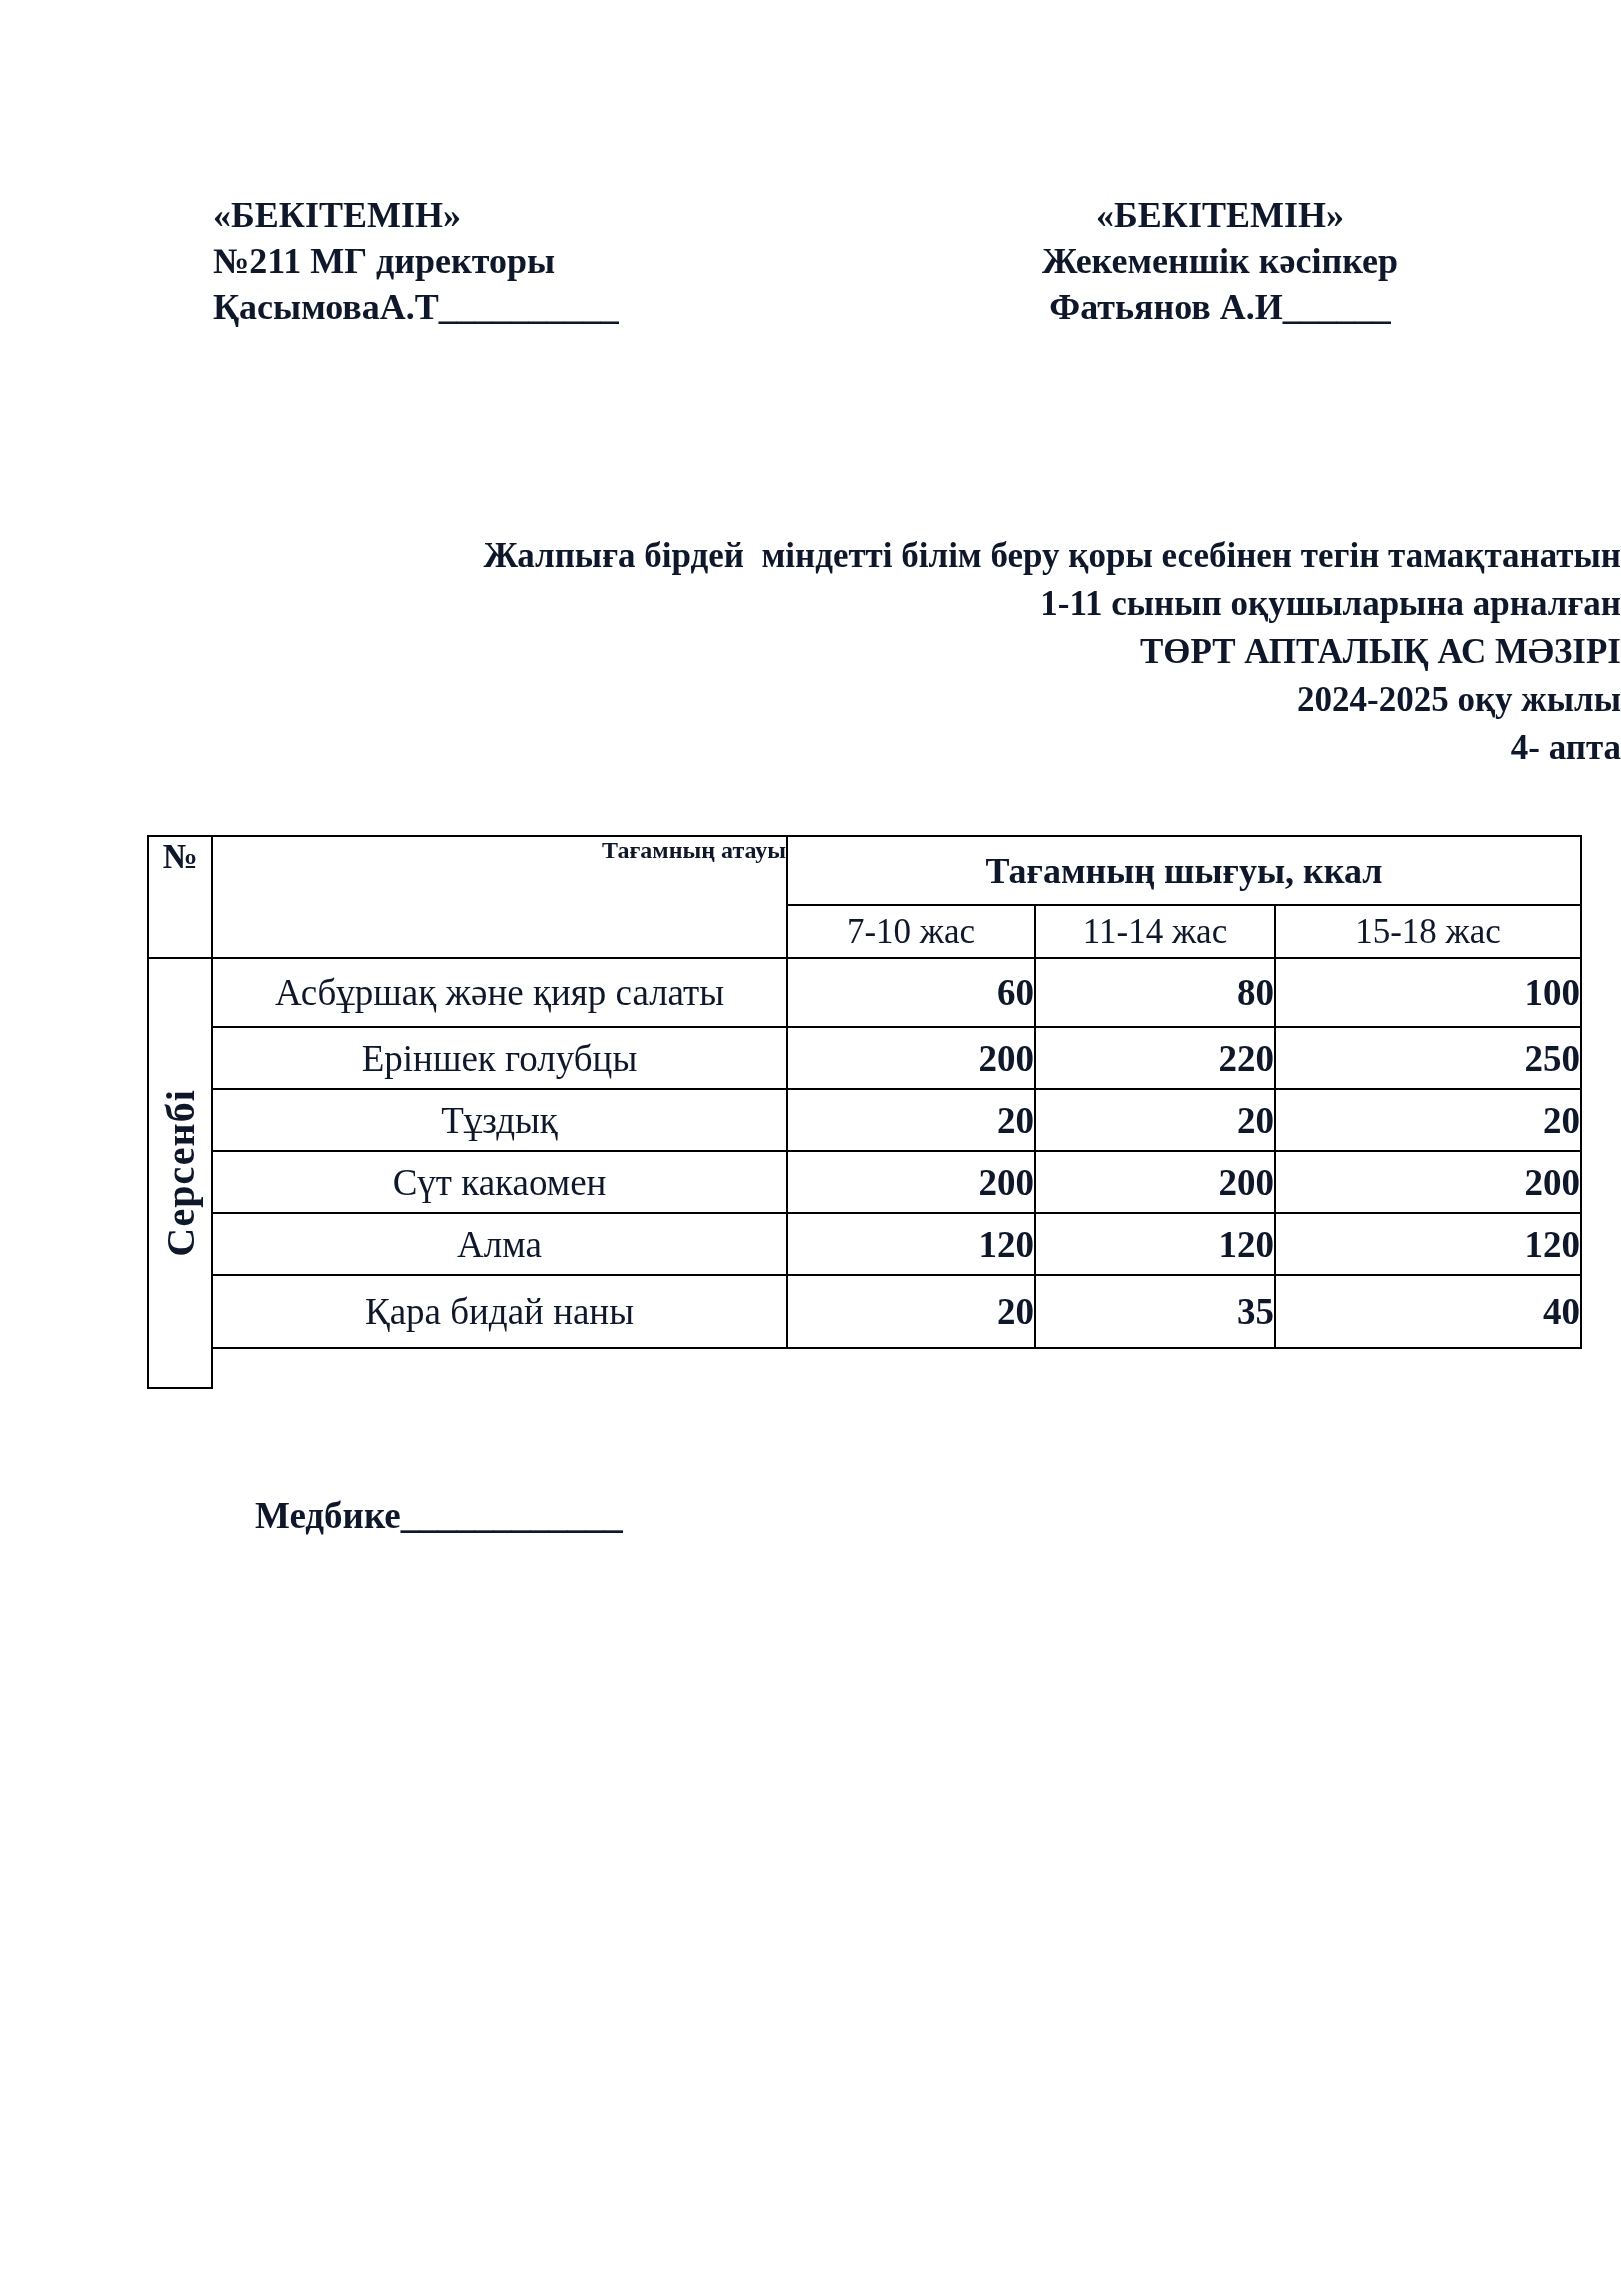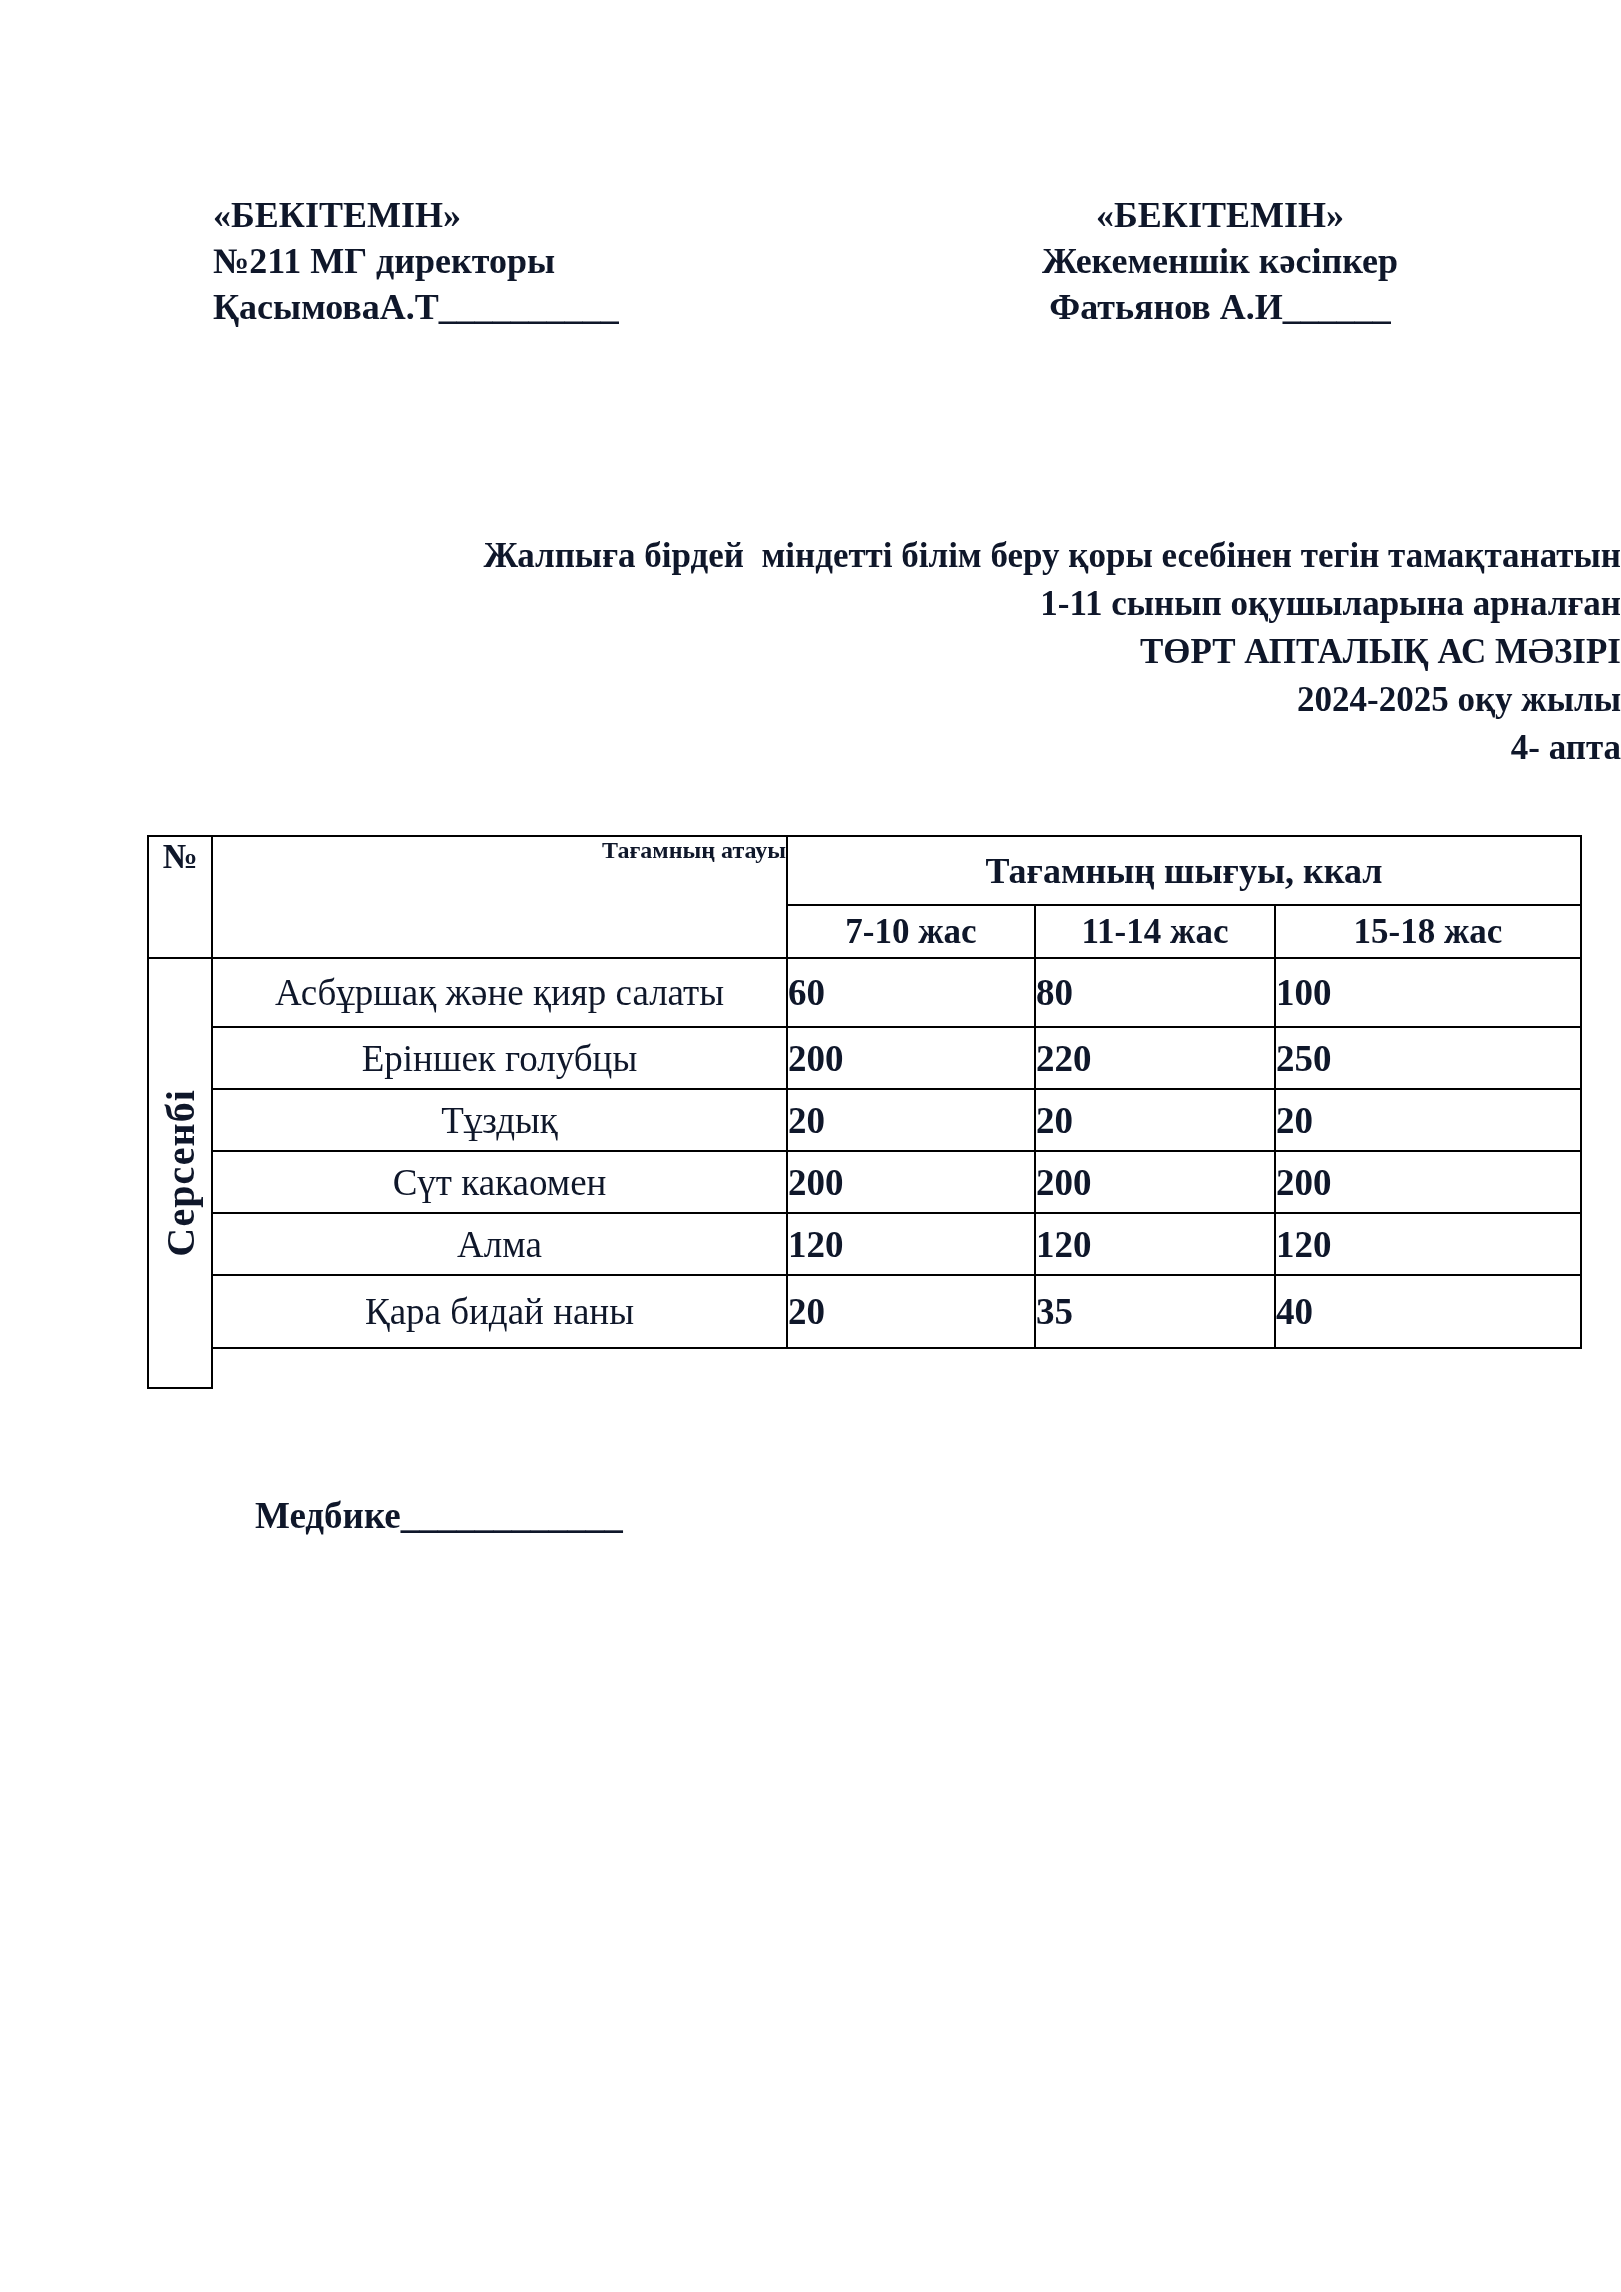--- a/index.html
+++ b/index.html
@@ -73,21 +73,21 @@
     height: 67px;
     text-align: center;
     vertical-align: middle;
     font-weight: bold;
     font-size: 36px;
   }
   th.age-h {
     height: 51px;
     text-align: center;
     vertical-align: middle;
-    font-weight: bold;
+    font-weight: normal;
     font-size: 35px;
     margin-left: 27px;
   }
   td.day-cell {
     position: relative;
   }
   td.day-cell .rot {
     position: absolute;
     top: 50%;
     left: 50%;
@@ -102,21 +102,21 @@
     vertical-align: middle;
     text-align: center;
     padding-left: 13.7px;
     padding-right: 5.9px;
     font-size: 37px;
     font-weight: normal;
   }
   td.val {
     height: 60px;
     vertical-align: middle;
-    text-align: left;
+    text-align: right;
     font-size: 37px;
     font-weight: bold;
     margin-top: 26px;
   }
   tr.ghost td.spacer {
     border: none;
     height: 39px;
   }
 
   

